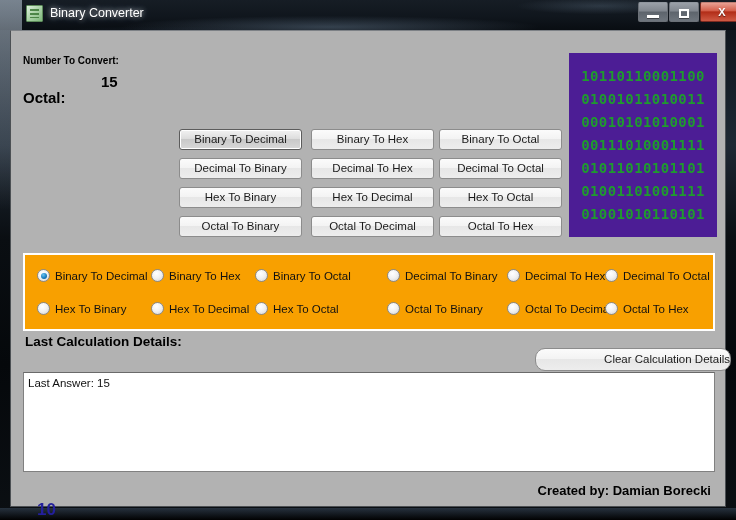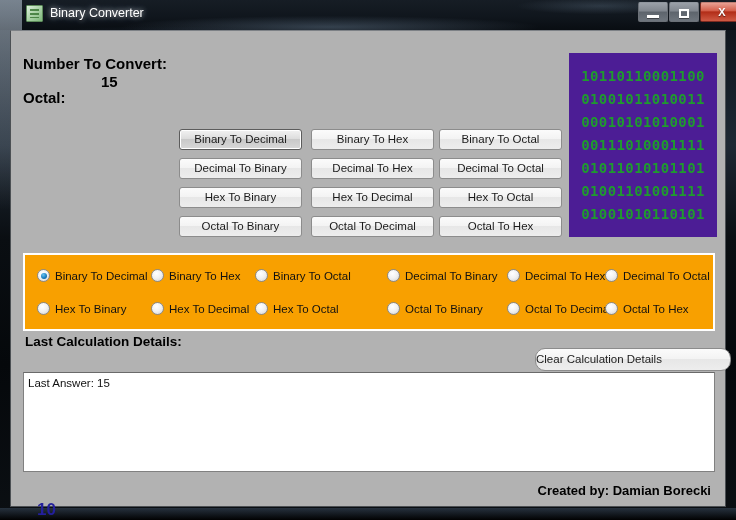--- a/index.html
+++ b/index.html
@@ -118,21 +118,21 @@
     left: 10px; top: 30px;
     width: 716px; height: 477px;
     background: #b2b2b2;
     border: 1px solid #4c5054;
     border-top-color: #7d8186;
   }
 
   
   #lbl-number {
     position: absolute; left: 12px; top: 24px;
-    font-size: 15px; font-weight: bold; color: #000;
+    font-size: 10px; font-weight: bold; color: #000;
   }
   #txt-number {
     position: absolute; left: 182px; top: 23px;
     width: 241px; height: 22px;
     background: #ffffff;
     border: 1px solid #5d7d9a;
     border-top-color: #3c5a78;
     font-family: "Liberation Sans", sans-serif;
     font-size: 13px; font-weight: bold; color: #000;
     padding: 0 3px;
@@ -234,21 +234,21 @@
     position: absolute; left: 524px; top: 317px;
     width: 196px; height: 23px;
     background: linear-gradient(to bottom, #fbfbfb 0%, #f3f3f3 48%, #e7e7e7 50%, #ededed 100%);
     border: 1px solid #8c8c8c;
     border-radius: 10px;
     font-family: "Liberation Sans", sans-serif;
     font-size: 11.5px;
     color: #1a1a1a;
     cursor: pointer;
     line-height: 21px;
-    text-align: left;
+    text-align: right;
   }
   #details-box {
     position: absolute; left: 12px; top: 341px;
     width: 692px; height: 100px;
     background: #ffffff;
     border: 1px solid #808080;
     border-top-color: #6a6a6a;
     overflow: hidden;
     padding: 3px 4px;
   }

